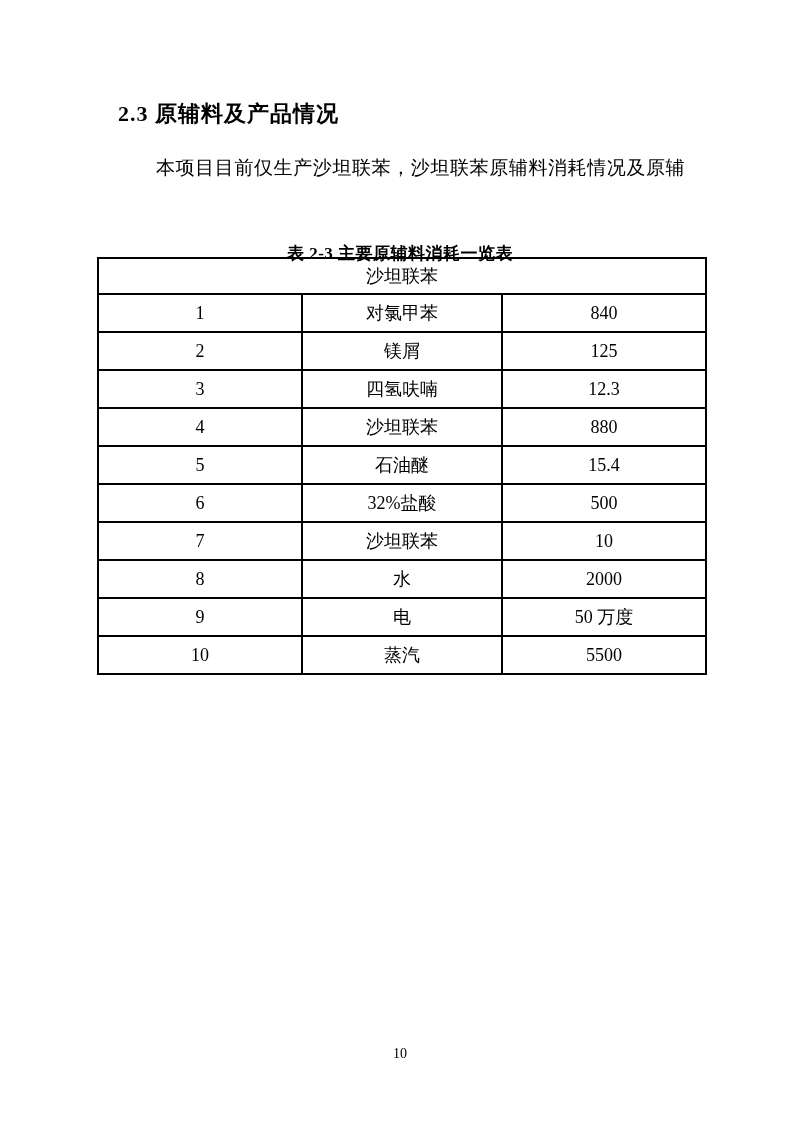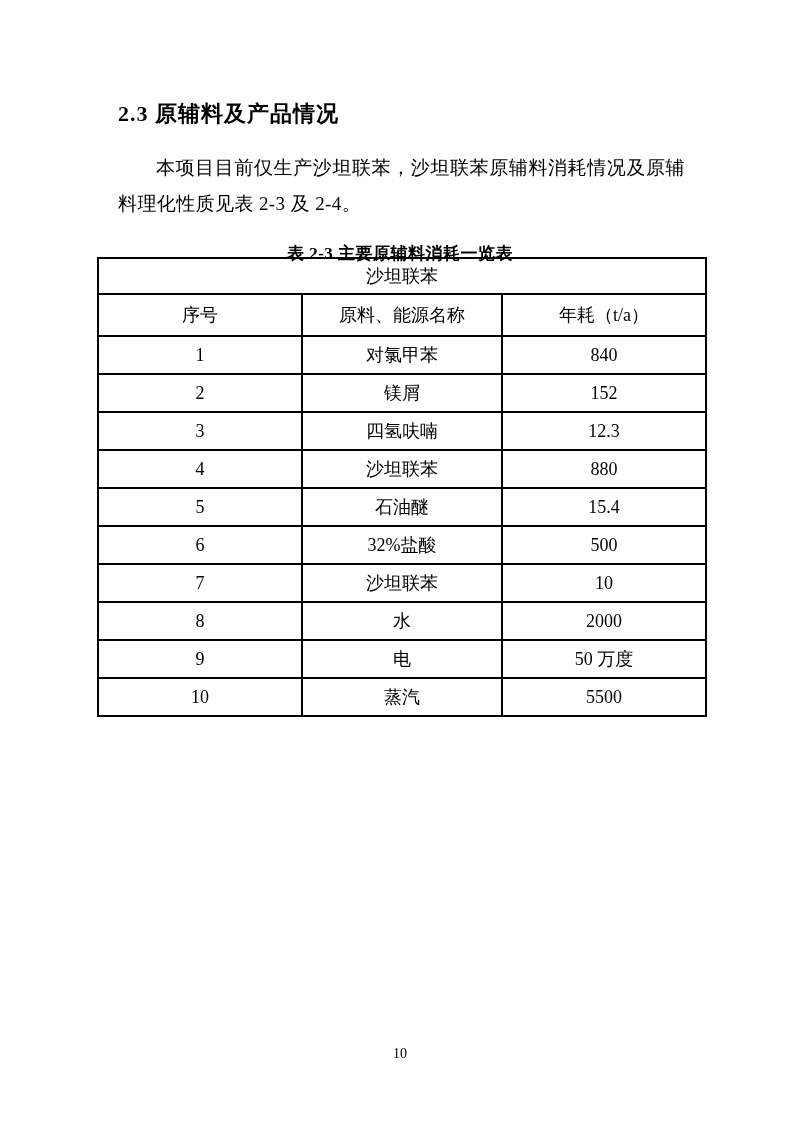--- a/index.html
+++ b/index.html
@@ -83,49 +83,43 @@
 </style>
 </head>
 <body>
 
 <div class="page">
 
   <div class="heading">2.3 原辅料及产品情况</div>
 
   <div class="intro">
     <div class="line-first">本项目目前仅生产沙坦联苯，沙坦联苯原辅料消耗情况及原辅</div>
-    <div class="line-second">料理化性质见表 2-3 及 2-4。</div>
   </div>
 
   <div class="table-caption">表 2-3 主要原辅料消耗一览表</div>
 
   <table class="materials">
     <colgroup>
       <col class="col-no">
       <col class="col-name">
       <col class="col-qty">
     </colgroup>
     <tbody>
       <tr class="product-row">
         <td colspan="3">沙坦联苯</td>
       </tr>
-      <tr class="header-row">
-        <th>序号</th>
-        <th>原料、能源名称</th>
-        <th>年耗（t/a）</th>
-      </tr>
       <tr class="data-row">
         <td>1</td>
         <td>对氯甲苯</td>
         <td>840</td>
       </tr>
       <tr class="data-row">
         <td>2</td>
         <td>镁屑</td>
-        <td>152</td>
+        <td>125</td>
       </tr>
       <tr class="data-row">
         <td>3</td>
         <td>四氢呋喃</td>
         <td>12.3</td>
       </tr>
       <tr class="data-row">
         <td>4</td>
         <td>沙坦联苯</td>
         <td>880</td>

